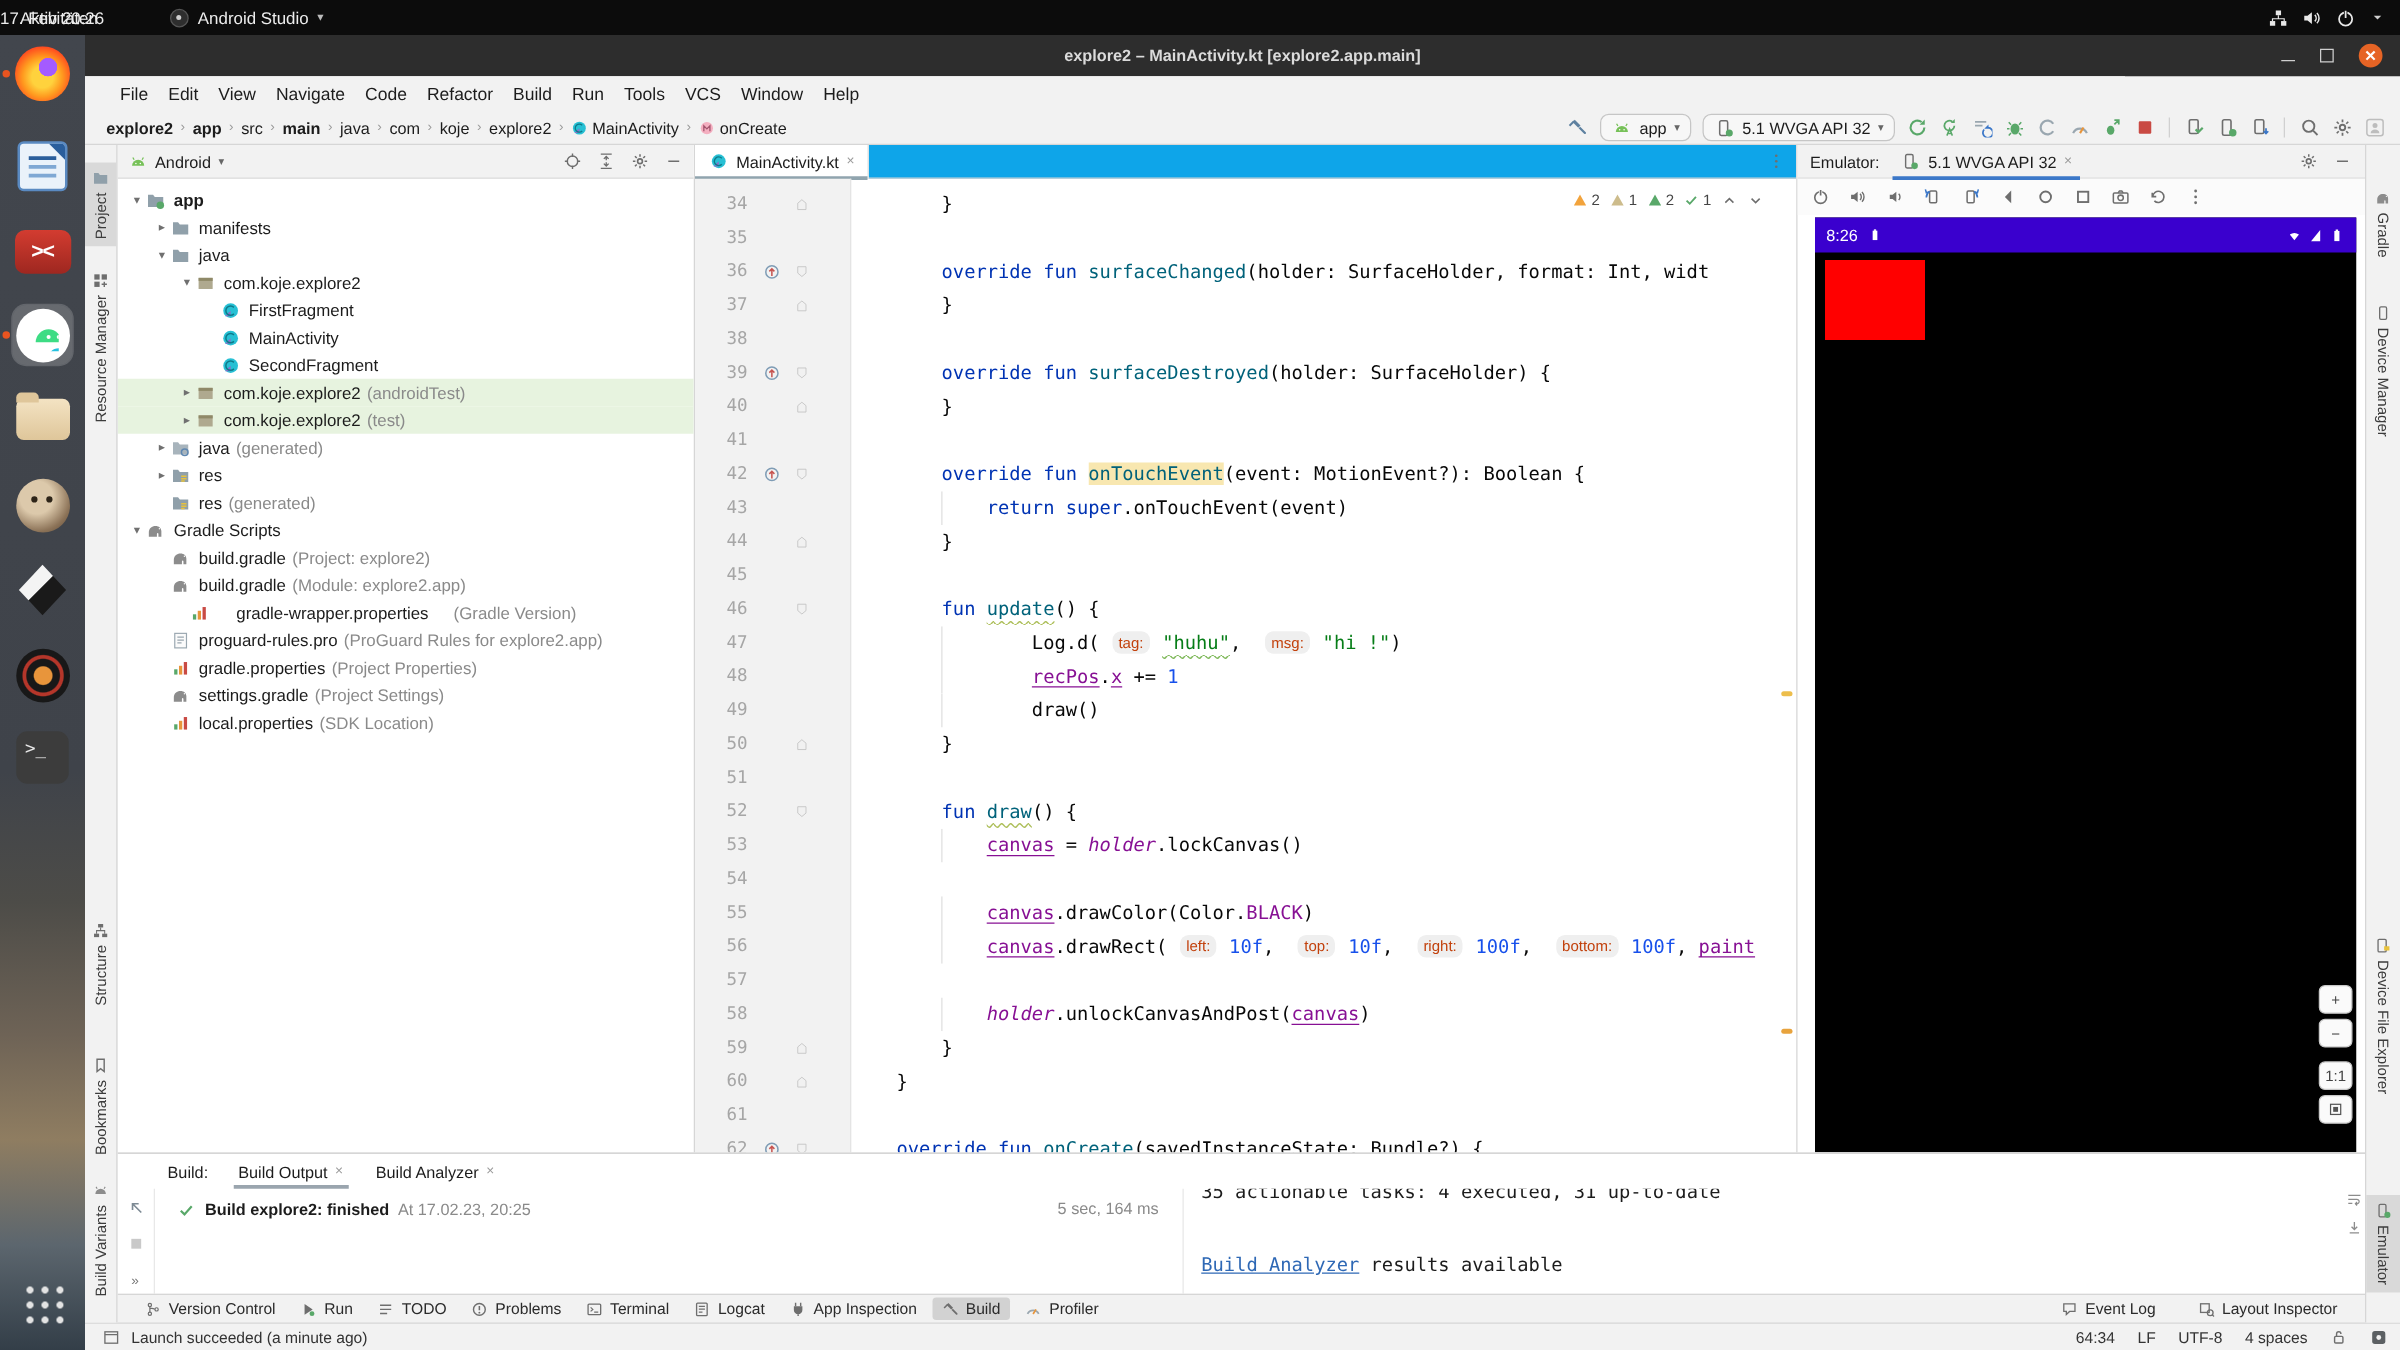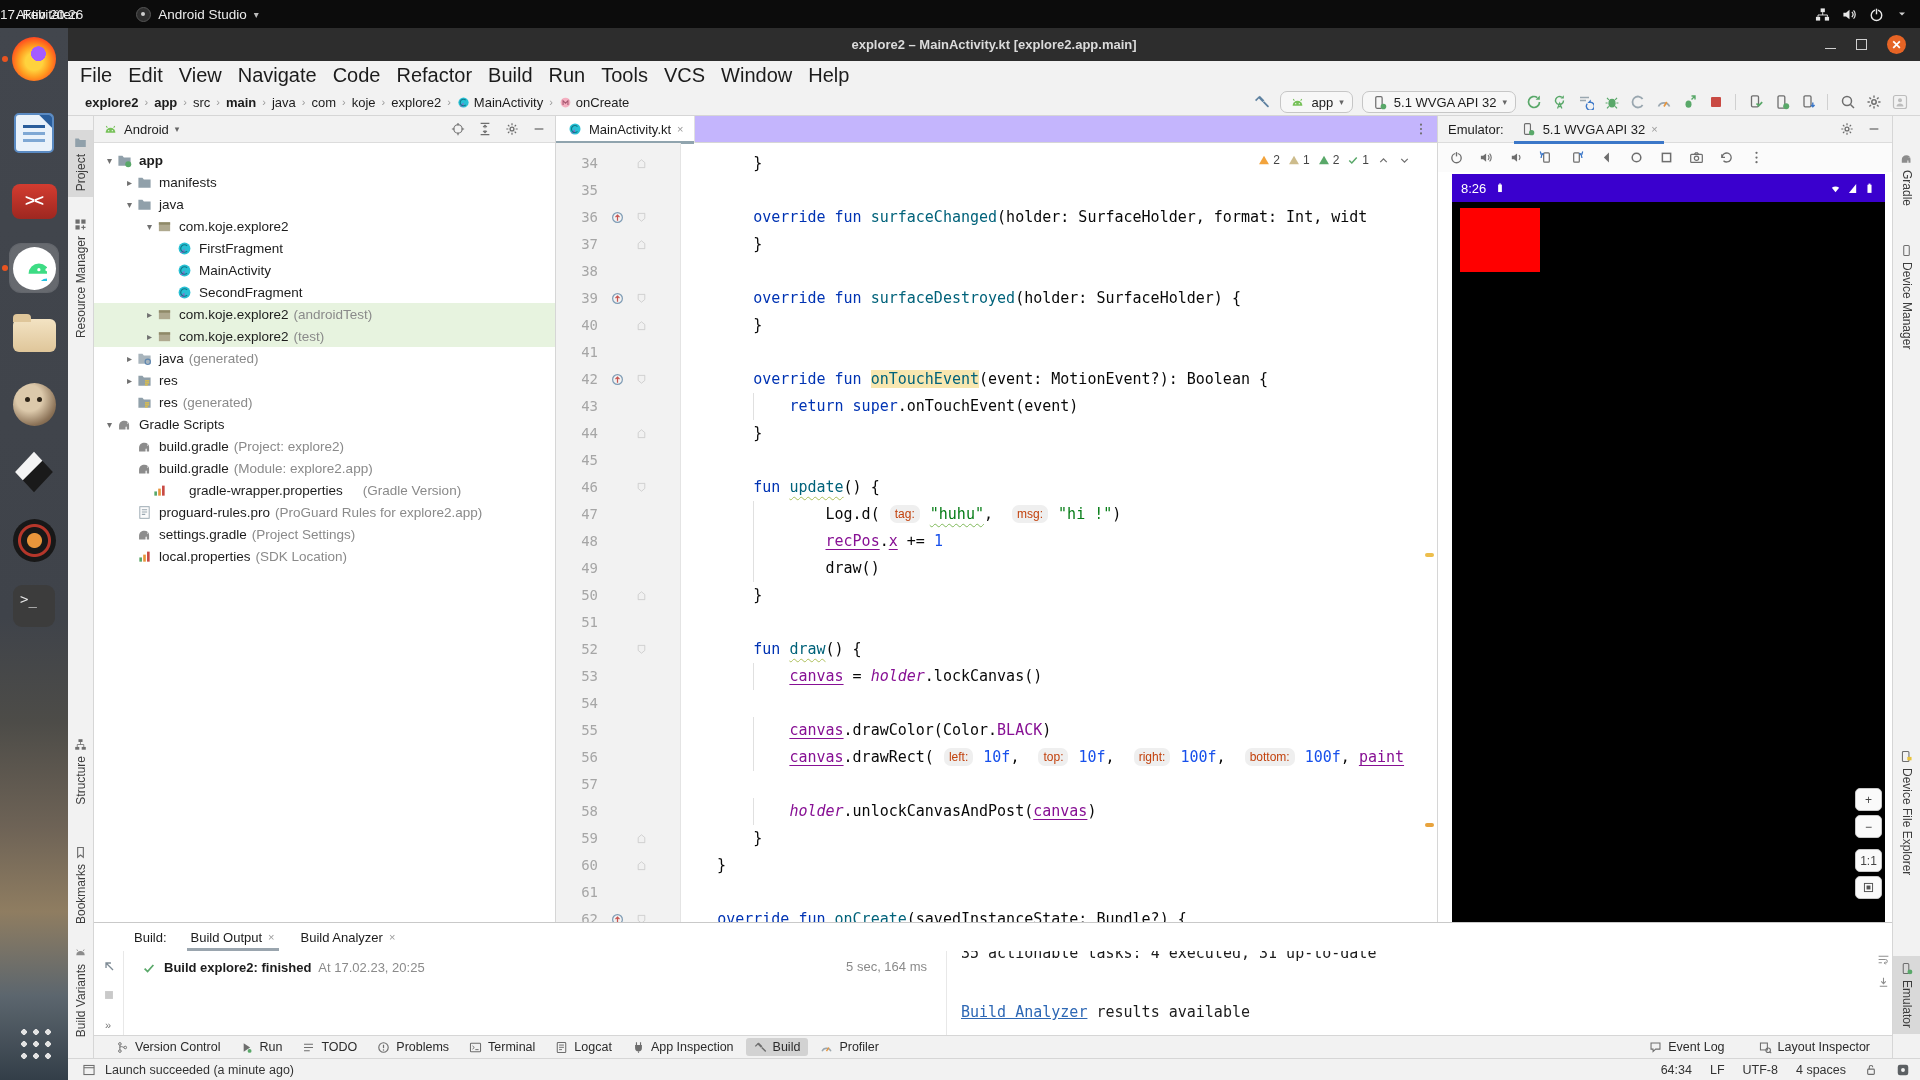--- a/index.html
+++ b/index.html
@@ -38,21 +38,21 @@
   .ic-grid{width:34px;height:34px;background-image:radial-gradient(#E3E3E3 2.6px,transparent 3px);background-size:12px 12px;background-position:1px 1px}
 
   
   #titlebar{position:absolute;left:68px;top:28px;width:1852px;height:33px;background:#2D2D2D;display:flex;align-items:center;justify-content:center;color:#DBDBDB;font-weight:bold;font-size:13px}
   #win-controls{position:absolute;right:14px;top:0;height:33px;display:flex;align-items:center;gap:20px}
   .wc{width:16px;height:16px;display:flex;align-items:center;justify-content:center;color:#CFCFCF;font-size:13px}
   .wc.close{width:19px;height:19px;border-radius:50%;background:#E66425;color:#fff;font-size:12px}
   .wc.restore{border:1.3px solid #CFCFCF;width:11px;height:11px}
   .wc.min{border-bottom:1.5px solid #CFCFCF;height:8px;width:11px}
 
-  #menubar{position:absolute;left:68px;top:61px;width:1632px;height:28px;background:#F2F2F2;display:flex;align-items:center;padding-left:4px;font-size:20px}
+  #menubar{position:absolute;left:68px;top:61px;width:1632px;height:28px;background:#F2F2F2;display:flex;align-items:center;padding-left:20px;font-size:14px}
   .menu-item{padding:3px 8px;border-radius:3px}
 
   #toolbar{position:absolute;left:68px;top:89px;width:1852px;height:27px;background:#F2F2F2;border-bottom:1px solid #D6D6D6;display:flex;align-items:center;padding:0 12px 0 14px}
   #crumbs{display:flex;align-items:center;gap:2px;font-size:13px}
   .crumb{display:flex;align-items:center;gap:4px;padding:1px 3px}
   .crumb.b{font-weight:bold}
   .crumb-sep{color:#9a9a9a;font-size:11px;padding:0 1px}
   #tb-right{margin-left:auto;display:flex;align-items:center;gap:9px}
   .combo{display:flex;align-items:center;gap:6px;border:1px solid #C6C6C6;border-radius:7px;height:22px;padding:0 8px;background:#F7F7F7;font-size:13px}
   .tbi{width:17px;height:17px;display:flex;align-items:center;justify-content:center}
@@ -73,21 +73,21 @@
   .panel-head .ph-icons{margin-left:auto;display:flex;gap:10px;align-items:center}
   #tree{position:absolute;left:0;right:0;top:33px}
   .trow{height:22px;display:flex;align-items:center;font-size:13.5px;white-space:nowrap}
   .trow.hl{background:#E7F3DF}
   .tarrow{width:15px;text-align:center;color:#707070;font-size:10px;flex:none}
   .ticon{width:17px;height:16px;margin-right:5px;flex:none;display:flex;align-items:center}
   .tsuf{color:#8A8A8A;margin-left:5px}
 
   
   #editor{position:absolute;left:556px;top:116px;width:881px;bottom:158px;background:#fff;overflow:hidden}
-  #tabbar{height:27px;background:#c4b5fd;border-bottom:1px solid #D6D6D6;display:flex;align-items:center}
+  #tabbar{height:27px;background:#0ea5e9;border-bottom:1px solid #D6D6D6;display:flex;align-items:center}
   #edtab{height:27px;background:#FFF;display:flex;align-items:center;gap:6px;padding:0 10px;border-right:1px solid #E0E0E0;position:relative;font-size:13px}
   #edtab:after{content:"";position:absolute;left:0;right:0;bottom:-1px;height:3px;background:#90A4AE}
   #tab-more{margin-left:auto;margin-right:8px}
   #edbody{position:absolute;left:0;top:27px;right:0;bottom:0;padding-top:7px}
   #gutterbg{position:absolute;left:0;top:0;bottom:0;width:125px;background:#F2F2F2;border-right:1px solid #E4E4E4}
   .line{height:27px;display:flex;position:relative}
   .ln{width:48px;text-align:right;padding-right:6px;color:#A6A6A6;font:14px/27px "DejaVu Sans Mono",monospace;flex:none}
   .gi{width:26px;flex:none;display:flex;align-items:center;justify-content:center}
   .gf{width:22px;flex:none;display:flex;align-items:center;justify-content:center}
   .gsp{width:29px;flex:none}
@@ -737,20 +737,32 @@
             <path d="M5.2 5h5.6M5.2 7.5h5.6M5.2 10h3.6" stroke="#9AA7B0" stroke-width="1.1"></path>
           </svg>
         </span>
         <span>proguard-rules.pro</span>
         <span class="tsuf">(ProGuard Rules for explore2.app)</span>
       </div>
       <div class="trow" style="padding-left: 28px;">
         <span class="tarrow"></span>
         <span class="ticon">
           <svg width="15" height="15" viewBox="0 0 16 16">
+            <rect x="2.5" y="9" width="2.8" height="4.5" fill="#59A869"></rect>
+            <rect x="6.6" y="6" width="2.8" height="7.5" fill="#E8953B"></rect>
+            <rect x="10.7" y="2.8" width="2.8" height="10.7" fill="#C94A43"></rect>
+          </svg>
+        </span>
+        <span>gradle.properties</span>
+        <span class="tsuf">(Project Properties)</span>
+      </div>
+      <div class="trow" style="padding-left: 28px;">
+        <span class="tarrow"></span>
+        <span class="ticon">
+          <svg width="15" height="15" viewBox="0 0 16 16">
             <path d="M2.2 13.2V9.4C2.2 6 4.8 4 7.9 4c3 0 5 1.9 5 4.6v4.6h-2.5v-2.4c0-.9-1.3-.9-1.3 0v2.4z" fill="#8C8C8C"></path>
             <circle cx="11.2" cy="6.4" r=".6" fill="#fff"></circle>
           </svg>
         </span>
         <span>settings.gradle</span>
         <span class="tsuf">(Project Settings)</span>
       </div>
       <div class="trow" style="padding-left: 28px;">
         <span class="tarrow"></span>
         <span class="ticon">

